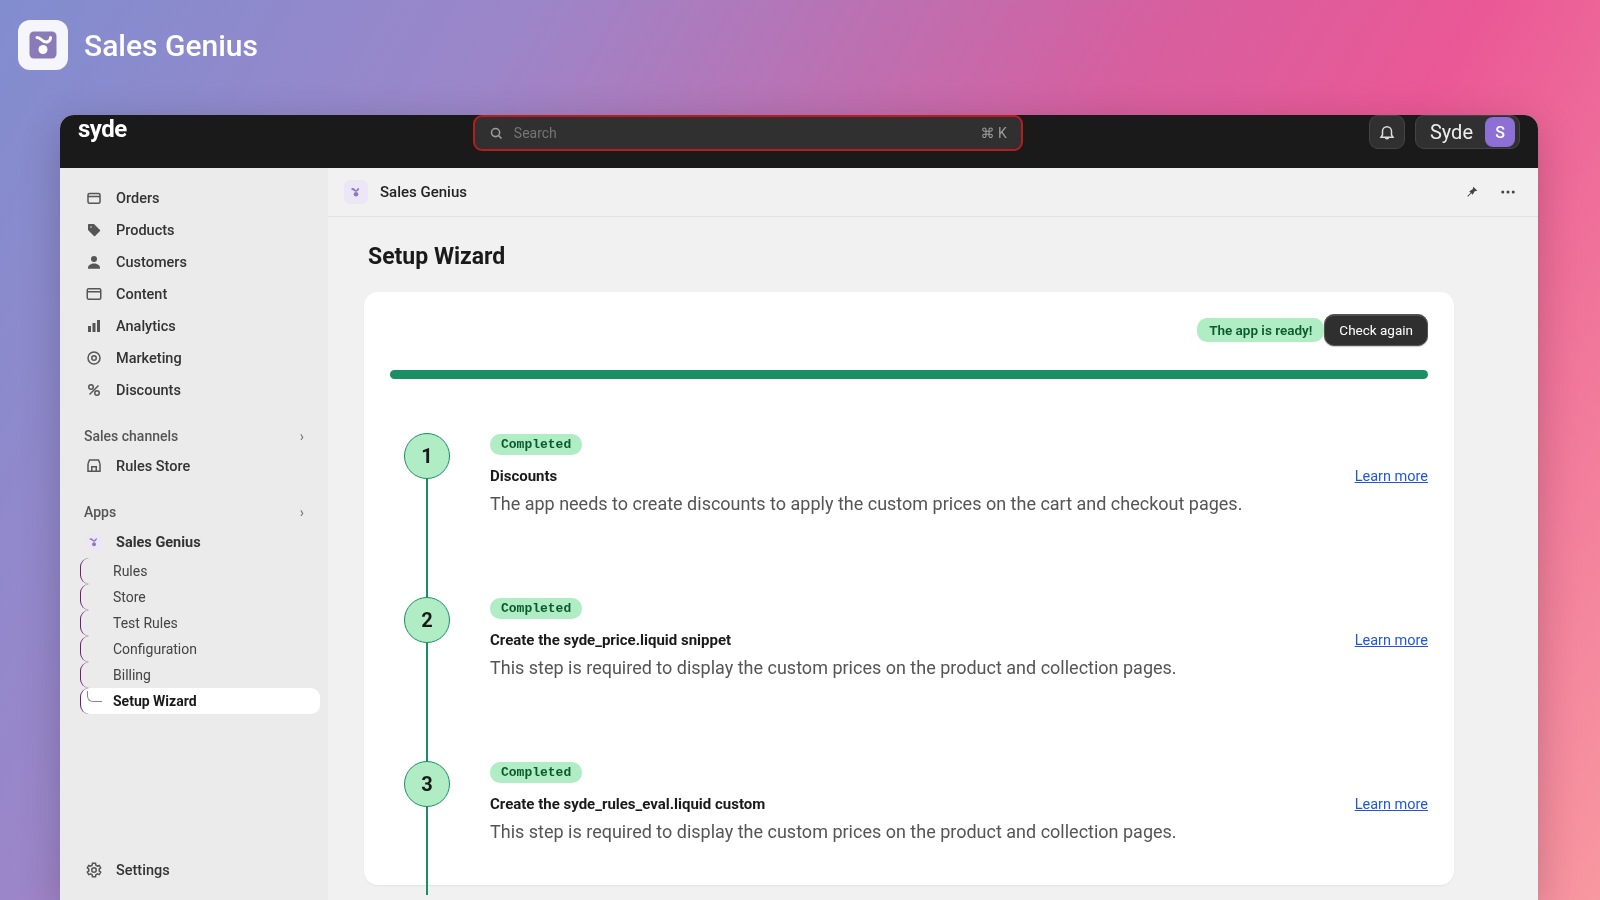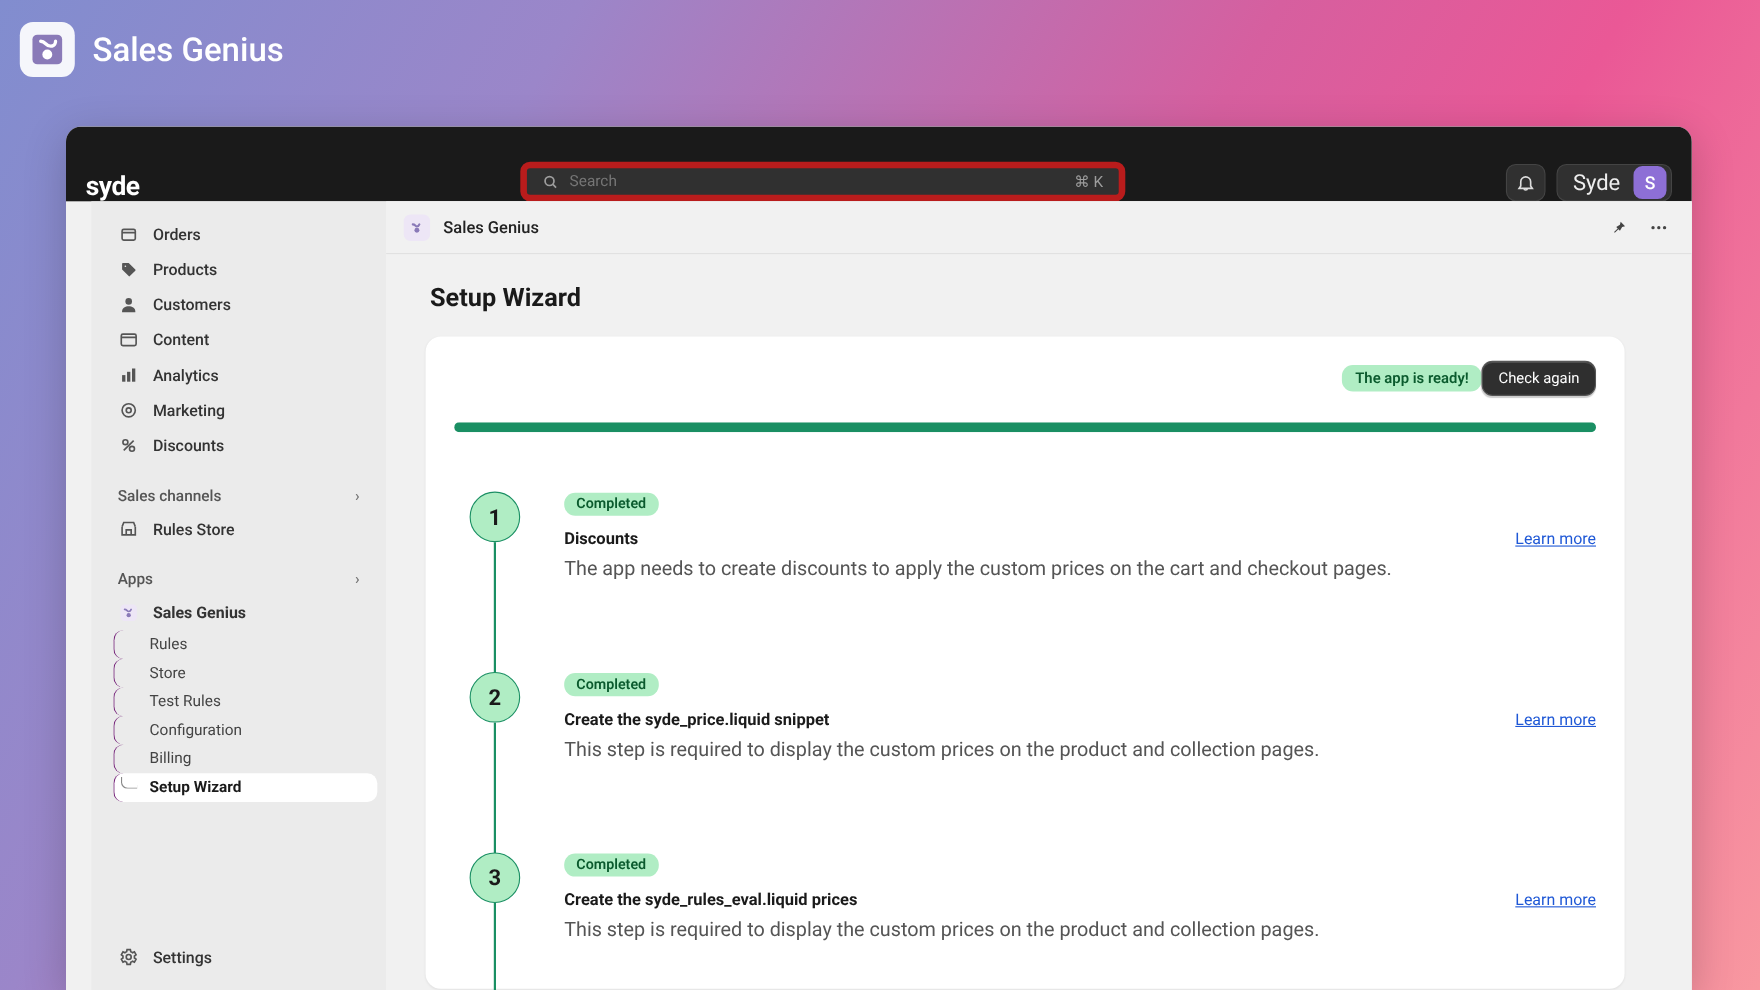--- a/index.html
+++ b/index.html
@@ -2,30 +2,30 @@
 <html><head>
 <meta charset="utf-8">
 <style>
 * { margin: 0; padding: 0; box-sizing: border-box; font-family: -apple-system, BlinkMacSystemFont, "Segoe UI", Roboto, Helvetica, Arial, sans-serif; }
 body { width: 1600px; height: 900px; overflow: hidden; background: linear-gradient(120deg, #818dcf 0%, #9b86c9 25%, #d65f9f 55%, #ea5896 70%, #f898a0 100%); }
 .outer-header { display: flex; align-items: center; padding: 20px 18px; gap: 16px; }
 .outer-logo { width: 50px; height: 50px; border-radius: 12px; background: rgba(255,255,255,0.92); display: flex; align-items: center; justify-content: center; }
 .outer-logo svg { width: 36px; height: 36px; }
 .outer-title { color: #fff; font-size: 30px; font-weight: 500; }
 .admin-frame { position: absolute; left: 60px; top: 115px; width: 1478px; height: 785px; background: #f1f1f1; border-radius: 14px 14px 0 0; overflow: hidden; display: flex; flex-direction: column; box-shadow: 0 10px 40px rgba(0,0,0,0.2); }
-.topbar { height: 68px; background: #1a1a1a; display: flex; align-items: flex-end; padding: 0 18px; gap: 18px; }
+.topbar { height: 53px; background: #1a1a1a; display: flex; align-items: flex-start; padding: 0 18px; gap: 18px; }
 .brand { color: #fff; font-size: 24px; font-weight: 700; letter-spacing: -0.5px; }
-.searchbar { margin-left: auto; margin-right: auto; width: 550px; height: 36px; background: #303030; border: 6px solid #b91c1c; border-radius: 9px; display: flex; align-items: center; padding: 0 14px; color: #9d9d9d; gap: 10px; }
+.searchbar { margin-left: auto; margin-right: auto; width: 550px; height: 36px; background: #303030; border: 2px solid #b91c1c; border-radius: 9px; display: flex; align-items: center; padding: 0 14px; color: #9d9d9d; gap: 10px; }
 .searchbar input { background: transparent; border: none; outline: none; color: #ccc; font-size: 14px; flex: 1; }
 .searchbar .kbd { color: #9d9d9d; font-size: 14px; }
 .top-actions { display: flex; align-items: center; gap: 10px; }
 .icon-btn { width: 36px; height: 34px; background: #303030; border: 1px solid #444; border-radius: 9px; display: flex; align-items: center; justify-content: center; color: #ddd; }
 .account { height: 34px; background: #303030; border: 1px solid #444; border-radius: 9px; display: flex; align-items: center; padding: 0 4px 0 14px; gap: 12px; color: #eee; font-size: 20px; }
 .avatar { width: 30px; height: 30px; background: #8d6fd6; border-radius: 8px; display: flex; align-items: center; justify-content: center; color: #fff; font-size: 16px; font-weight: 500; }
-.admin-body { display: flex; flex: 1; min-height: 0; padding-left: 23px; }
+.admin-body { display: flex; flex: 1; min-height: 0; }
 .sidebar { width: 268px; background: #ebebeb; padding-top: 14px; display: flex; flex-direction: column; font-size: 14.5px; }
 .nav-item { display: flex; align-items: center; gap: 12px; padding: 6px 16px; color: #333; font-weight: 500; border-radius: 9px; margin: 0 8px; cursor: pointer; }
 .nav-item .nav-ico { width: 20px; height: 20px; display: flex; align-items: center; justify-content: center; color: #555; }
 .section-title { display: flex; align-items: flex-start; justify-content: space-between; padding: 6px 16px 4px; margin: 16px 8px 2px; color: #555; font-size: 14px; font-weight: 500; }
 .section-title .chev { color: #777; }
 .app-parent { font-weight: 700; }
 .sub-item { padding: 5px 10px 5px 32px; margin: 0 8px 0 20px; color: #444; border-radius: 9px; border-left: 1px solid #701a75; position: relative; cursor: pointer; font-size: 14px; }
 .sub-item.active { background: #fff; font-weight: 700; color: #1a1a1a; }
 .sub-item.active::before { content: ""; position: absolute; left: 6px; top: 50%; width: 14px; height: 10px; border-left: 1.5px solid #888; border-bottom: 1.5px solid #888; border-bottom-left-radius: 6px; transform: translateY(-90%); }
 .sidebar-spacer { flex: 1; }
@@ -43,21 +43,21 @@
 .check-btn { background: #2f2f2f; color: #fff; border: 1px solid #555; border-radius: 10px; padding: 7px 14px; font-size: 13.5px; font-weight: 400; cursor: pointer; box-shadow: inset 0 1px 0 rgba(255,255,255,0.15), 0 1px 1px rgba(0,0,0,0.2); }
 .progress { height: 9px; background: #eee; border-radius: 5px; margin-top: 24px; overflow: hidden; }
 .progress-fill { height: 100%; background: #1a8f63; width: 100%; }
 .steps { margin-top: 54px; position: relative; }
 .step { display: flex; gap: 40px; position: relative; padding-bottom: 80px; }
 .step:last-child { padding-bottom: 0; }
 .step-num { width: 46px; height: 46px; border-radius: 50%; background: #b0edc4; border: 1.5px solid #1a8f63; display: flex; align-items: center; justify-content: center; font-size: 20px; font-weight: 700; color: #1a1a1a; flex-shrink: 0; margin-left: 14px; position: relative; z-index: 2; }
 .step-line { position: absolute; left: 36px; top: 46px; bottom: -6px; width: 2px; background: #1a8f63; z-index: 1; }
 .step:last-child .step-line { display: block; bottom: -50px; }
 .step-body { flex: 1; padding-top: 0; }
-.step-status { display: inline-block; background: #b0edc4; color: #0a5a2d; font-size: 13px; font-weight: 600; padding: 3px 11px; border-radius: 10px; margin-bottom: 12px; }
+.step-status { display: inline-block; background: #b0edc4; color: #0a5a2d; font-size: 13px; font-weight: 600; padding: 3px 11px; border-radius: 10px; margin-bottom: 12px; font-family: Liberation Mono, monospace; }
 .step-row { display: flex; justify-content: space-between; align-items: center; gap: 20px; }
 .step-title { font-size: 15px; font-weight: 700; color: #1a1a1a; }
 .learn-link { color: #1f58d6; text-decoration: underline; font-size: 14.5px; font-weight: 400; cursor: pointer; white-space: nowrap; }
 .step-desc { color: #555; font-size: 18px; margin-top: 6px; line-height: 1.45; }
 svg { display: block; }
 </style>
 </head>
 <body>
 
 <div class="outer-header">
@@ -281,21 +281,21 @@
                 <div class="step-desc">This step is required to display the custom prices on the product and collection pages.</div>
               </div>
             </div>
 
             <div class="step">
               <div class="step-line"></div>
               <div class="step-num">3</div>
               <div class="step-body">
                 <span class="step-status">Completed</span>
                 <div class="step-row">
-                  <div class="step-title">Create the syde_rules_eval.liquid prices</div>
+                  <div class="step-title">Create the syde_rules_eval.liquid custom</div>
                   <a class="learn-link">Learn more</a>
                 </div>
                 <div class="step-desc">This step is required to display the custom prices on the product and collection pages.</div>
               </div>
             </div>
 
           </div>
         </div>
       </div>
     </div>

